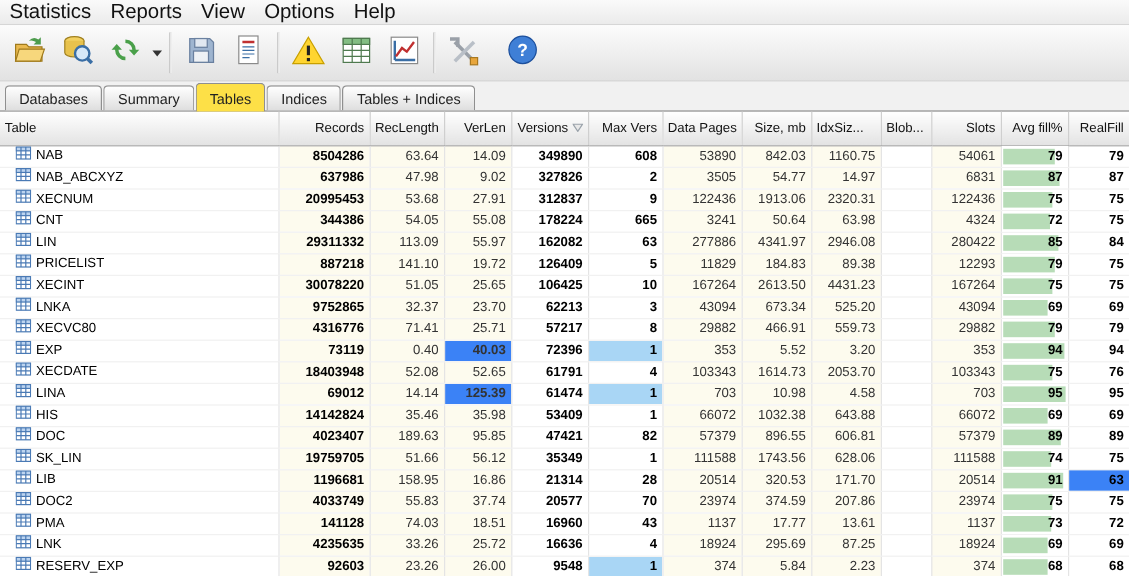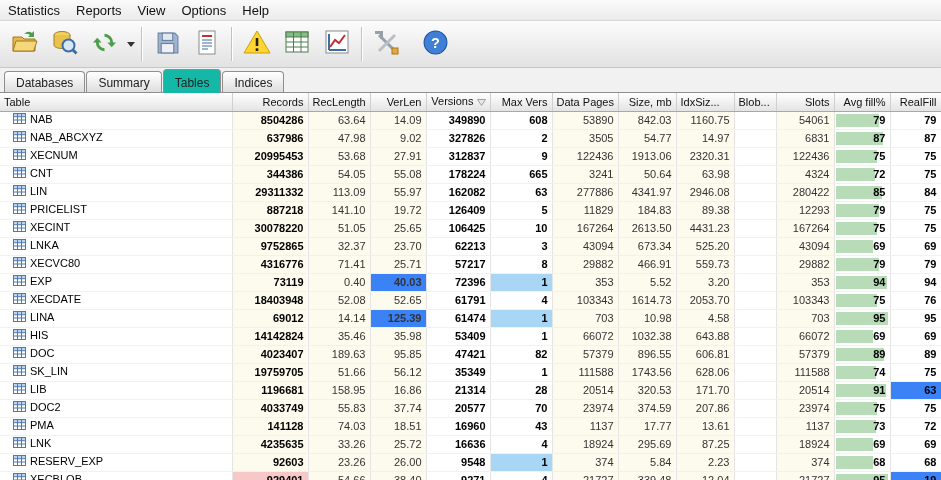--- a/index.html
+++ b/index.html
@@ -2,21 +2,21 @@
 <html><head>
 <meta charset="utf-8">
 <style>
   html,body{margin:0;padding:0;}
   body{width:941px;height:480px;overflow:hidden;background:#fff;
        font-family:"Liberation Sans",sans-serif;position:relative;}
 
   
   .menubar{height:20px;background:linear-gradient(#fafafa,#ebebeb);
            border-bottom:1px solid #d6d6d6;display:flex;align-items:center;
-           font-size:13px;color:#111;}
+           font-size:17px;color:#111;}
   .menu-item{padding:2px 8px;cursor:default;}
 
   
   .toolbar{height:46px;background:linear-gradient(#fcfcfc,#e2e2e2);
            border-bottom:1px solid #c7c7c7;display:flex;align-items:center;
            padding:0 4px;}
   .tool-btn{width:40px;height:40px;display:flex;align-items:center;
             justify-content:center;border-radius:3px;}
   .tool-btn.narrow{width:13px;}
   .caret{width:0;height:0;border-left:4px solid transparent;
@@ -24,26 +24,26 @@
   .tool-sep{width:1px;align-self:stretch;margin:6px 4px;background:#c2c2c2;
             border-right:1px solid #fff;}
   .tool-gap{width:8px;}
 
   
   .tabbar{height:24px;background:#f1f1f1;display:flex;align-items:flex-end;
           padding-left:4px;border-bottom:1px solid #8f8f8f;font-size:12px;}
   .tab{color:#222;padding:4px 11px 3px;background:linear-gradient(#ffffff,#dedede);
        border:1px solid #8f8f8f;border-bottom:none;border-radius:4px 4px 0 0;
        margin-right:1px;height:21px;box-sizing:border-box;white-space:nowrap;text-align:center;}
-  .tab.active{background:#14b8a6;height:24px;padding-top:6px;z-index:2;
+  .tab.active{background:#fde047;height:24px;padding-top:6px;z-index:2;
               position:relative;margin-bottom:-1px;}
 
   
   table.grid{table-layout:fixed;border-collapse:collapse;width:941px;font-size:11px;}
-  .grid th{height:18px;box-sizing:border-box;font-weight:normal;
+  .grid th{height:28px;box-sizing:border-box;font-weight:normal;
            background:linear-gradient(#ffffff,#e3e3e3);
            border-right:1px solid #cfcfcf;border-bottom:1px solid #a8a8a8;
            padding:0 4px;white-space:nowrap;overflow:hidden;color:#111;}
   .grid td{height:18px;box-sizing:border-box;padding:0 4px;
            border-right:1px solid #e4e4e4;border-bottom:1px solid #f1f1f1;
            white-space:nowrap;overflow:hidden;color:#333;background:#fff;}
   th.h-left{text-align:left;} th.h-right{text-align:right;} th.h-center{text-align:right;}
   .sort-icon{margin-left:3px;vertical-align:middle;}
   td.tint{background:#fdfbee;}
   td.num{text-align:right;}
@@ -173,20 +173,21 @@
       </svg>
     </span>
   </div>
 </div>
 
 <div class="tabbar">
     <div class="tab">Databases</div>
     <div class="tab">Summary</div>
     <div class="tab active">Tables</div>
     <div class="tab">Indices</div>
+    <div class="tab">Tables + Indices</div>
   </div>
 
 <table class="grid">
   <colgroup>
     <col style="width:232px">
       <col style="width:76px">
       <col style="width:62px">
     <col style="width:56px">
       <col style="width:64px">
       <col style="width:62px">

